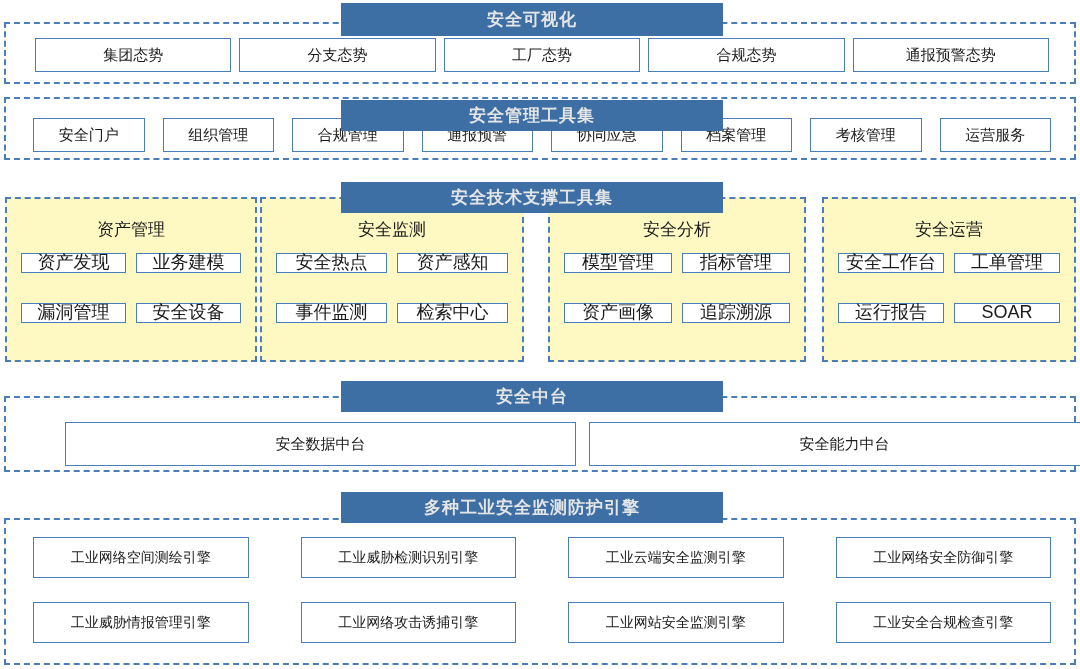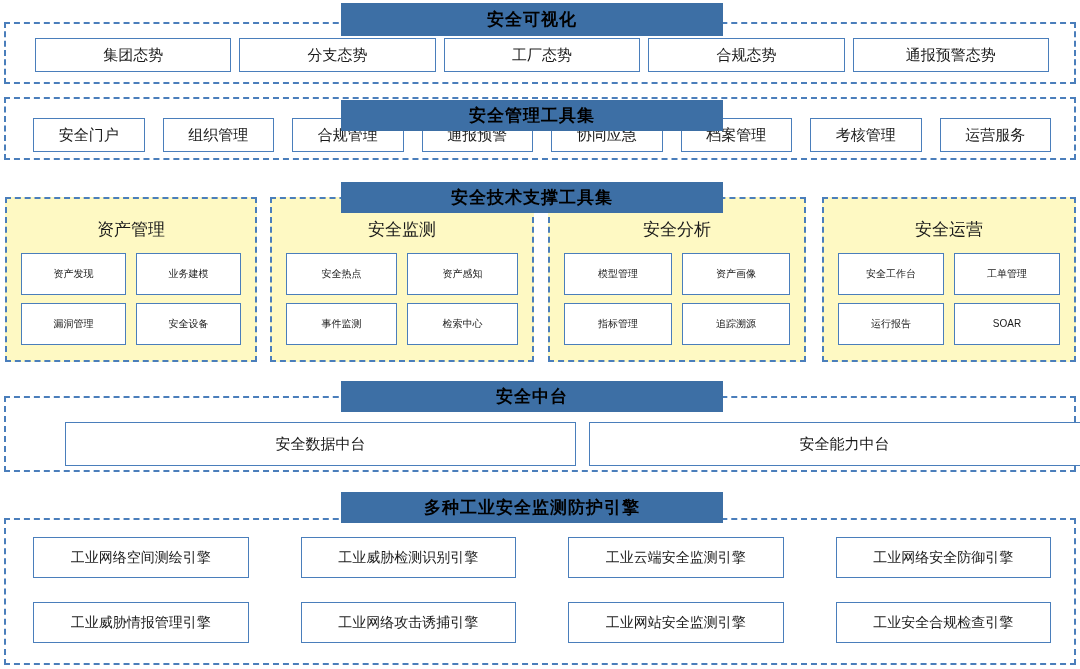--- a/index.html
+++ b/index.html
@@ -29,21 +29,21 @@
     box-sizing: border-box;
     border: 2px dashed #4a7ebb;
     background: #ffffff;
   }
 
   
   .banner {
     position: absolute;
     box-sizing: border-box;
     background: #3d6fa5;
-    color: #000000;
+    color: #e5e5e5;
     font-size: 17px;
     font-weight: bold;
     letter-spacing: 1px;
     display: flex;
     align-items: center;
     justify-content: center;
     z-index: 6;
   }
 
   
@@ -88,40 +88,40 @@
   #banner-tech { left: 341px; top: 182px; width: 382px; height: 31px; }
   .panel {
     position: absolute;
     top: 197px;
     height: 165px;
     box-sizing: border-box;
     border: 2px dashed #4a7ebb;
     background: #fef9c3;
   }
   #panel-asset  { left: 5px;   width: 252px; }
-  #panel-mon    { left: 270px; width: 264px; }
+  #panel-mon    { left: 260px; width: 264px; }
   #panel-ana    { left: 548px; width: 258px; }
   #panel-ops    { left: 822px; width: 254px; }
 
   .panel-title {
     position: absolute;
     left: 0; right: 0; top: 19px;
     text-align: center;
     font-size: 17px;
     color: #1a1a1a;
   }
   .panel-grid {
     position: absolute;
     left: 14px; right: 14px; top: 54px;
     display: grid;
     grid-template-columns: 1fr 1fr;
     grid-auto-rows: 34px;
     gap: 16px 10px;
   }
-  .panel-grid .box { height: 42px; font-size: 10px; }
+  .panel-grid .box { height: 20px; font-size: 18px; }
 
   
   #sec-mid { left: 4px; top: 396px; width: 1072px; height: 76px; }
   #banner-mid { left: 341px; top: 381px; width: 382px; height: 31px; }
   #sec-mid .row {
     position: absolute;
     left: 17px; top: 24px;
     width: 1035px; height: 44px;
     display: flex;
     gap: 13px;
@@ -190,22 +190,22 @@
       <div class="box">资产感知</div>
       <div class="box">事件监测</div>
       <div class="box">检索中心</div>
     </div>
   </div>
 
   <div class="panel" id="panel-ana">
     <div class="panel-title">安全分析</div>
     <div class="panel-grid">
       <div class="box">模型管理</div>
+      <div class="box">指标管理</div>
       <div class="box">资产画像</div>
-      <div class="box">指标管理</div>
       <div class="box">追踪溯源</div>
     </div>
   </div>
 
   <div class="panel" id="panel-ops">
     <div class="panel-title">安全运营</div>
     <div class="panel-grid">
       <div class="box">安全工作台</div>
       <div class="box">工单管理</div>
       <div class="box">运行报告</div>

